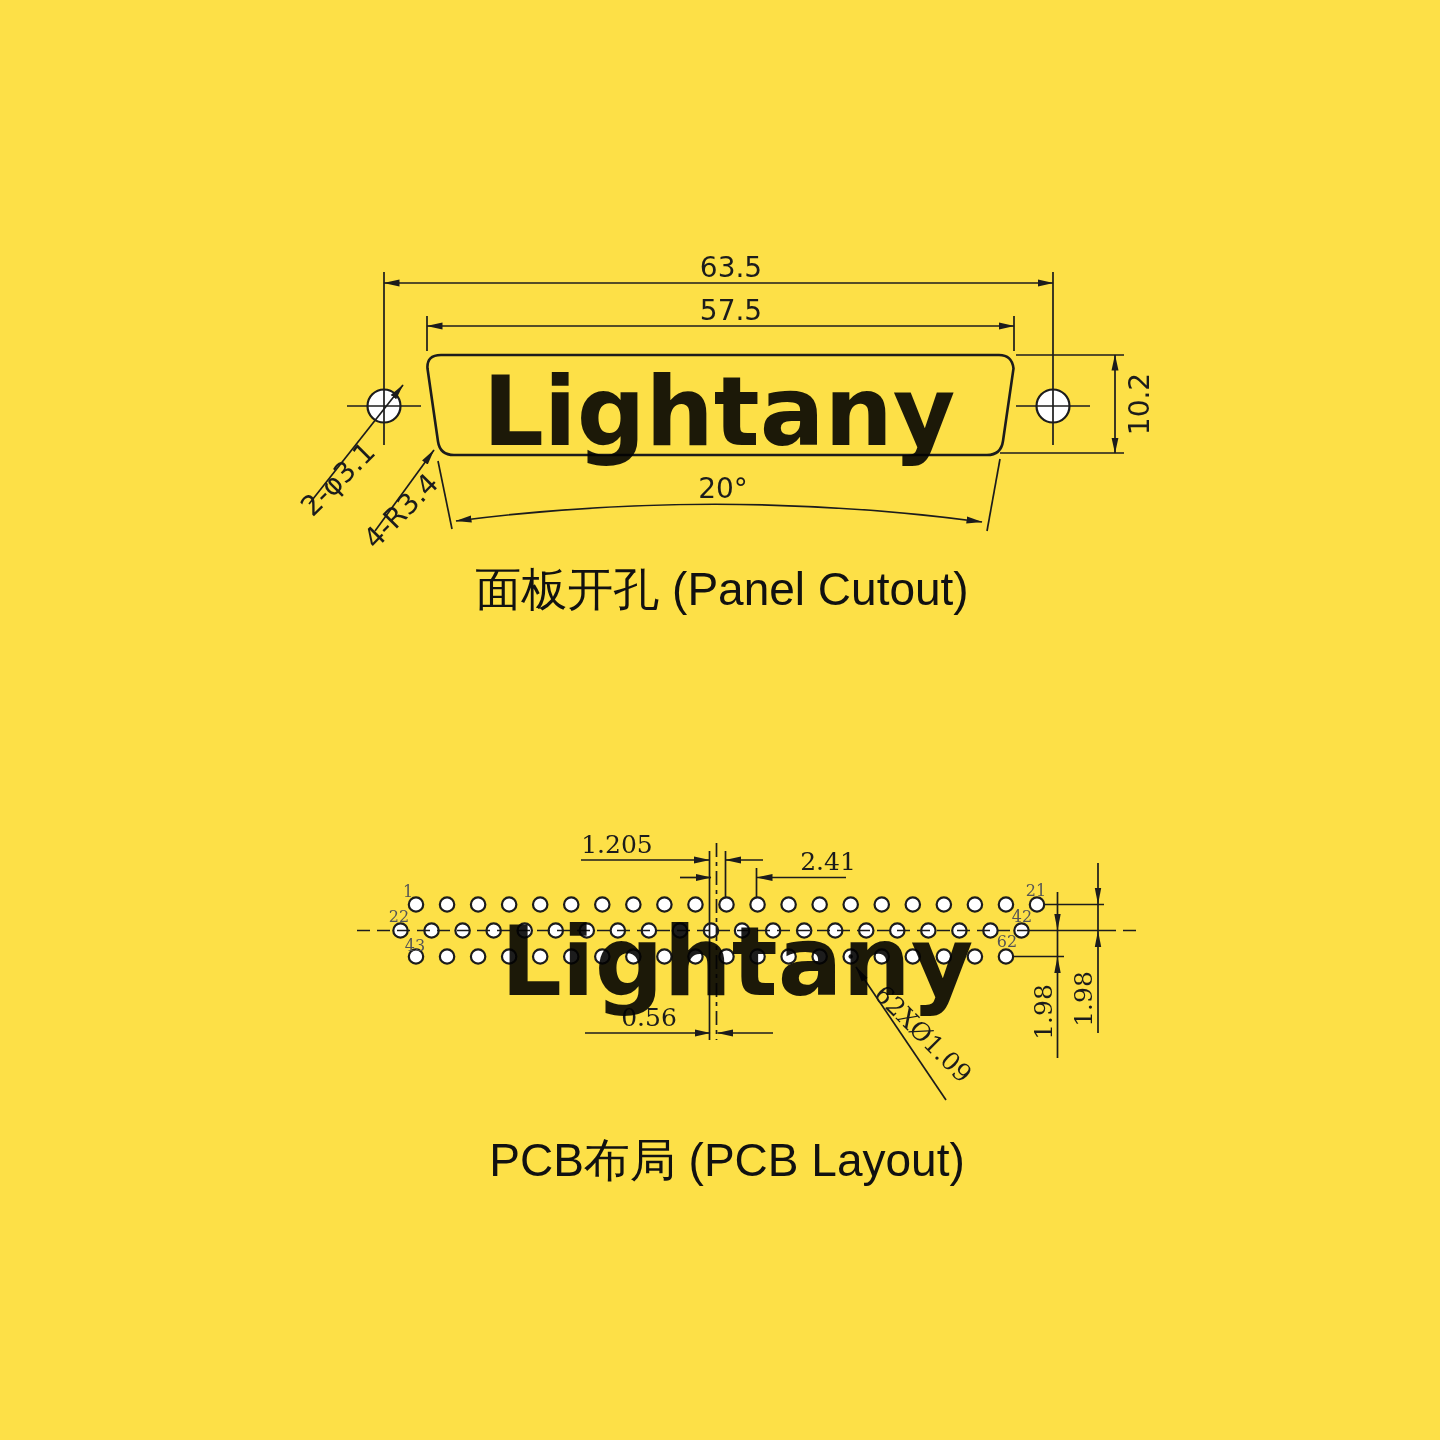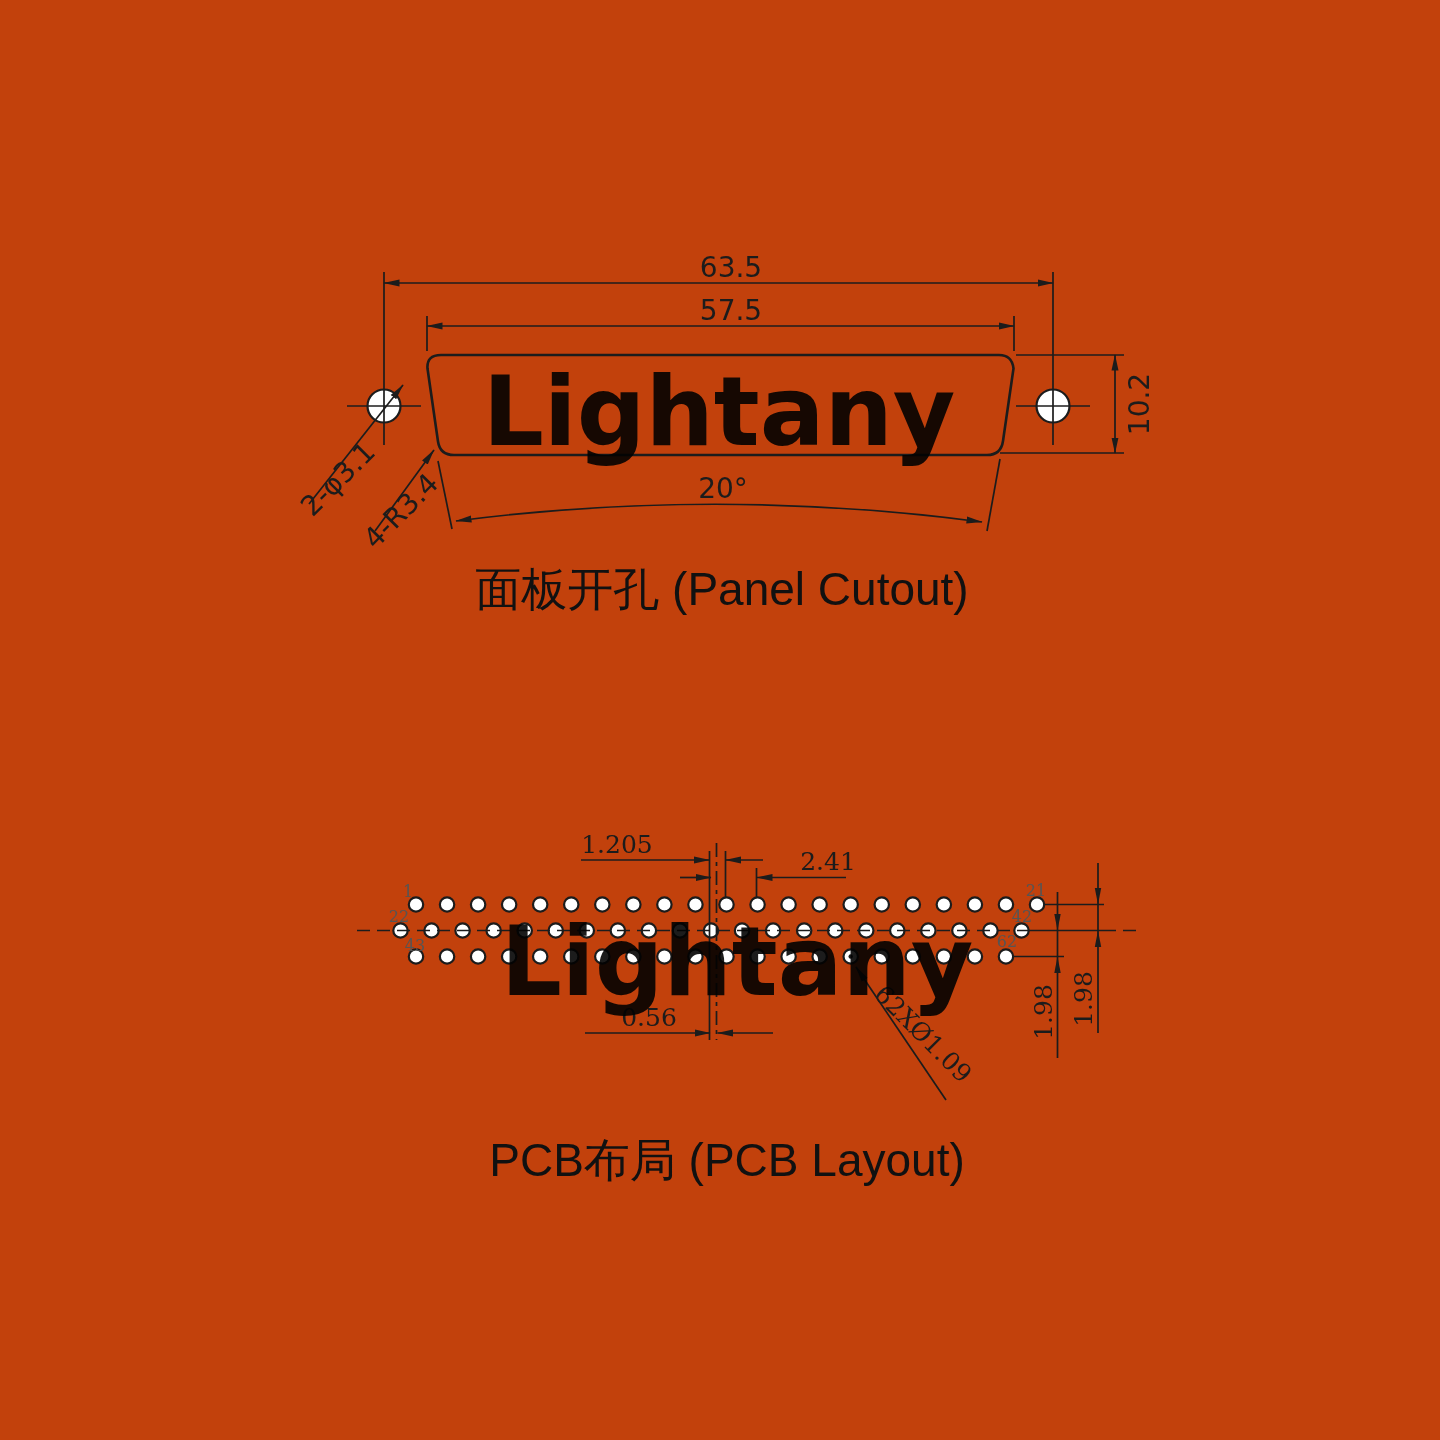--- a/index.html
+++ b/index.html
@@ -1,16 +1,16 @@
 <!DOCTYPE html>
 <html><head>
 <meta charset="utf-8">
 <style>
   html,body{margin:0;padding:0;background:#ffffff;}
-  .page{width:1440px;height:1440px;background:#c2410c;position:relative;overflow:hidden;}
+  .page{width:1440px;height:1440px;background:#fde047;position:relative;overflow:hidden;}
   svg{display:block;}
   text{fill:#1c1c1c;}
   .dimsans{font-family:"DejaVu Sans","Liberation Sans",sans-serif;font-size:28px;}
   .dimserif{font-family:"DejaVu Serif","Liberation Serif",serif;font-size:25px;}
   .pinlbl{font-family:"DejaVu Serif","Liberation Serif",serif;font-size:16px;fill:#555;}
   .title{font-family:"Liberation Sans","DejaVu Sans",sans-serif;font-size:46px;fill:#111;}
   .wm{font-family:"DejaVu Sans","Liberation Sans",sans-serif;font-size:96px;font-weight:bold;mix-blend-mode:multiply;}
   .thin{stroke:#1c1c1c;stroke-width:1.7;fill:none;}
   .thick{stroke:#1c1c1c;stroke-width:2.6;fill:none;}
   .hole{fill:#ffffff;stroke:#1c1c1c;stroke-width:2.2;}

